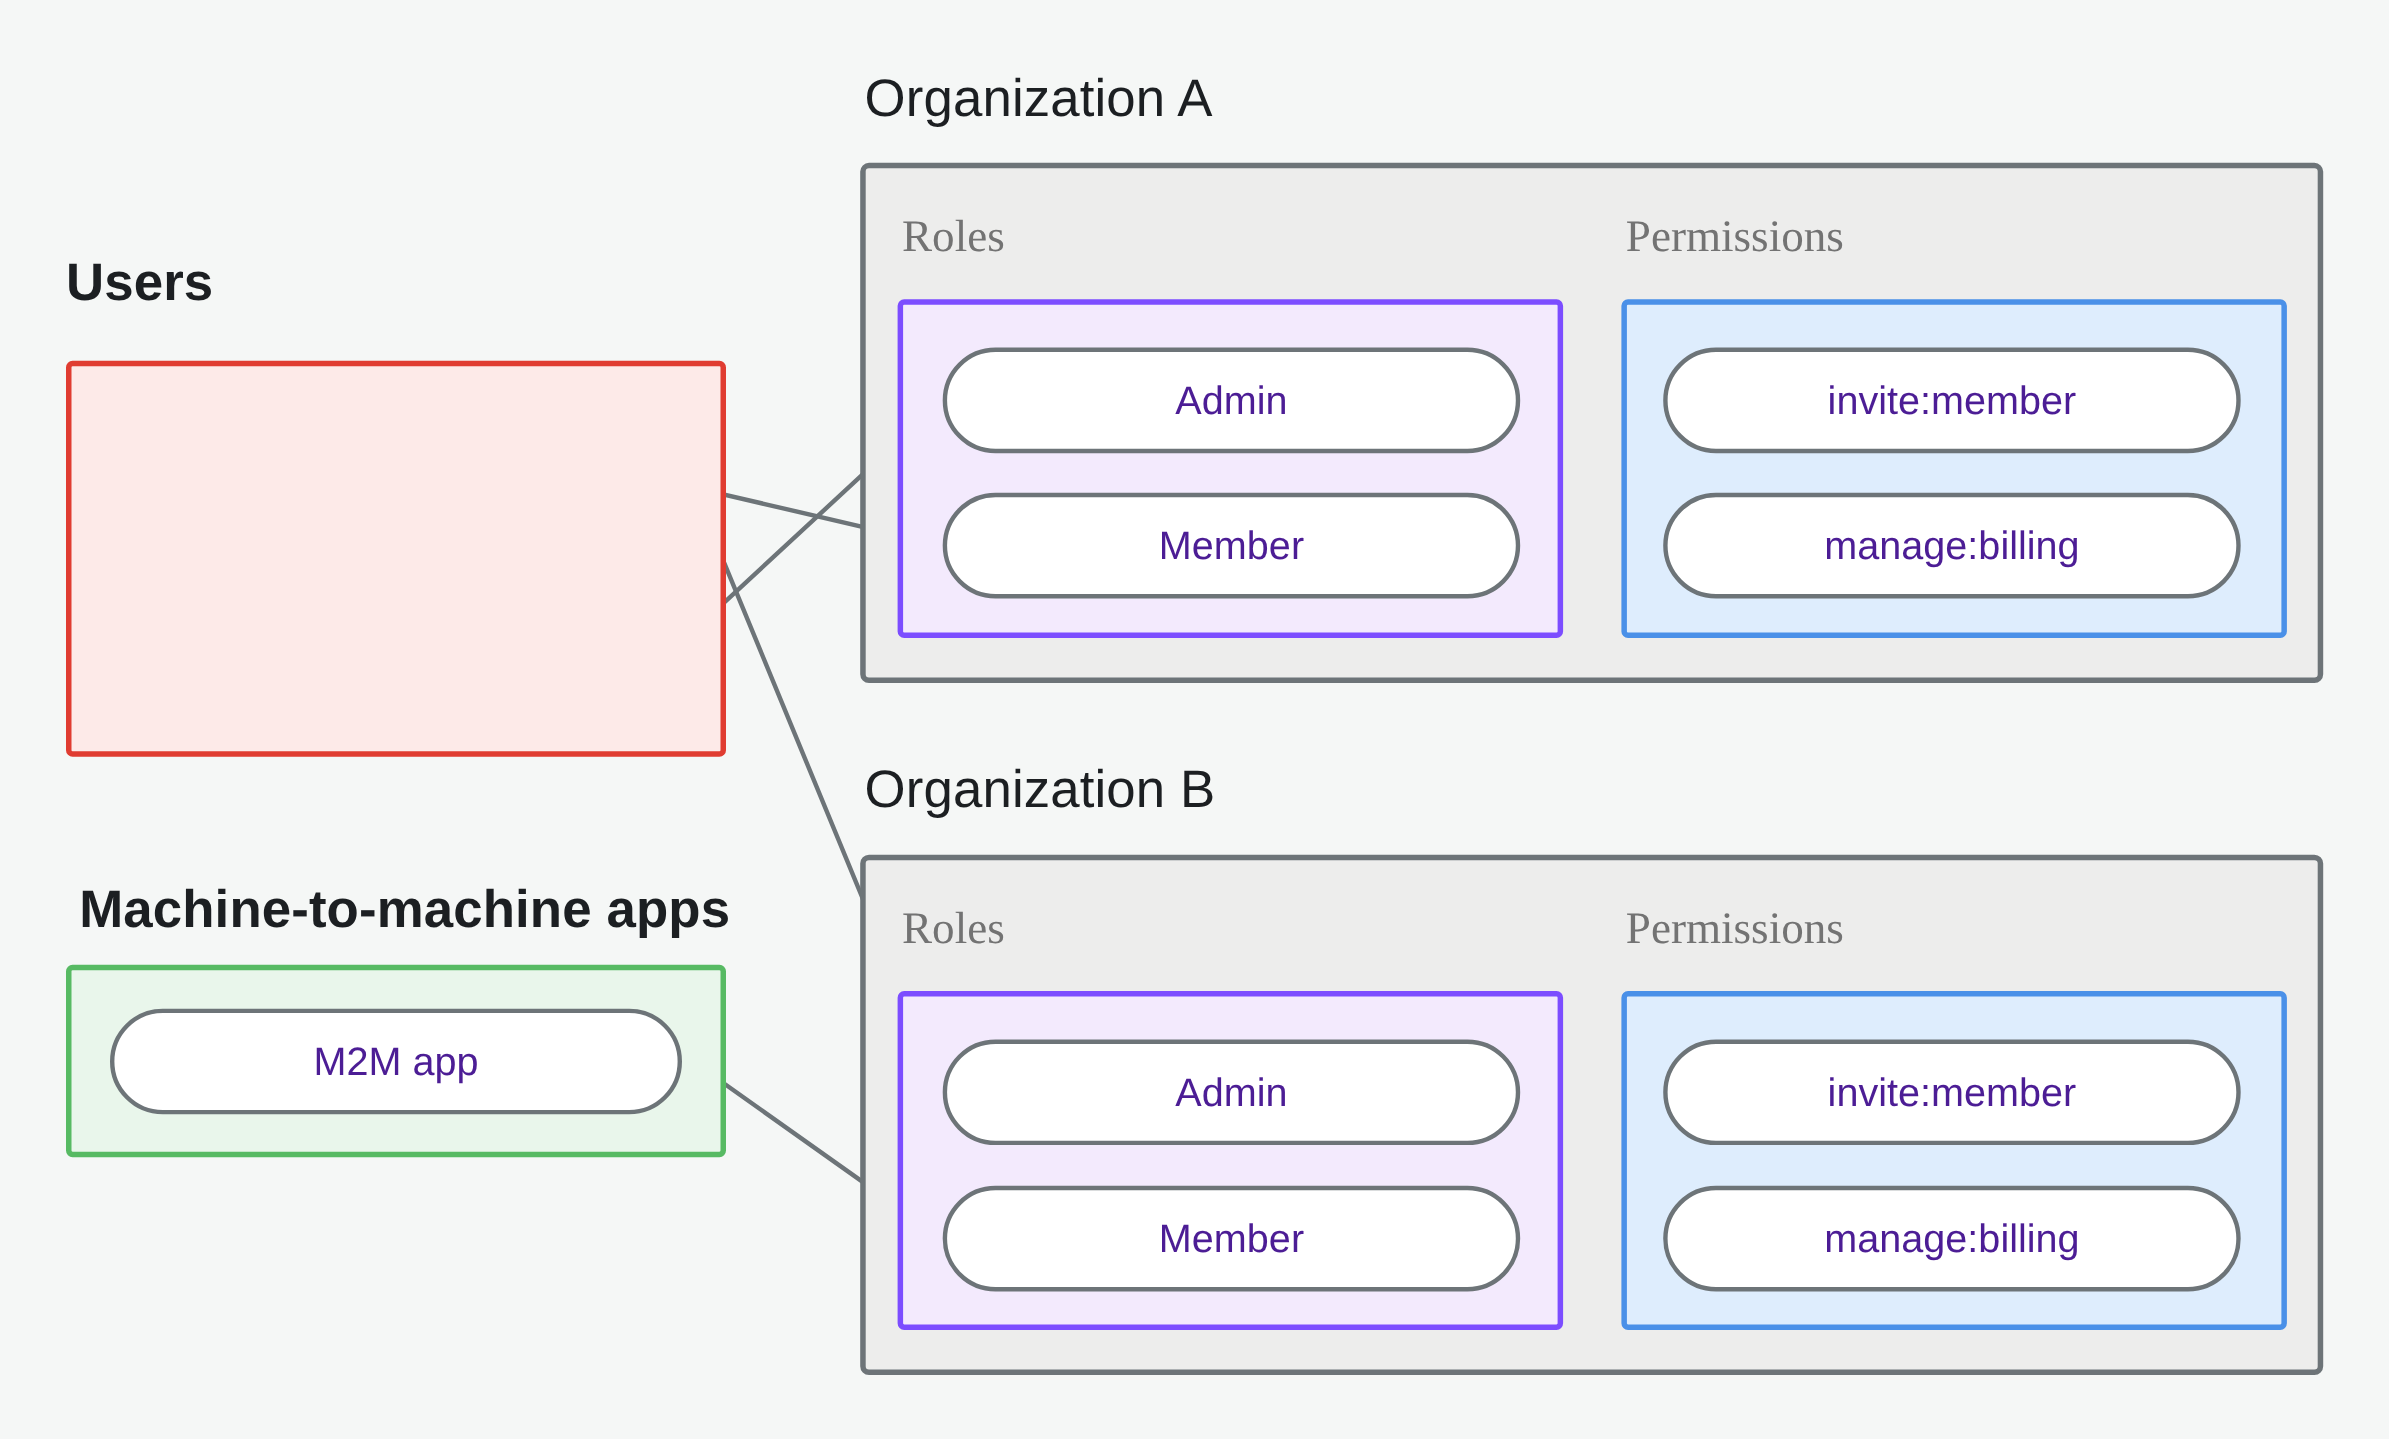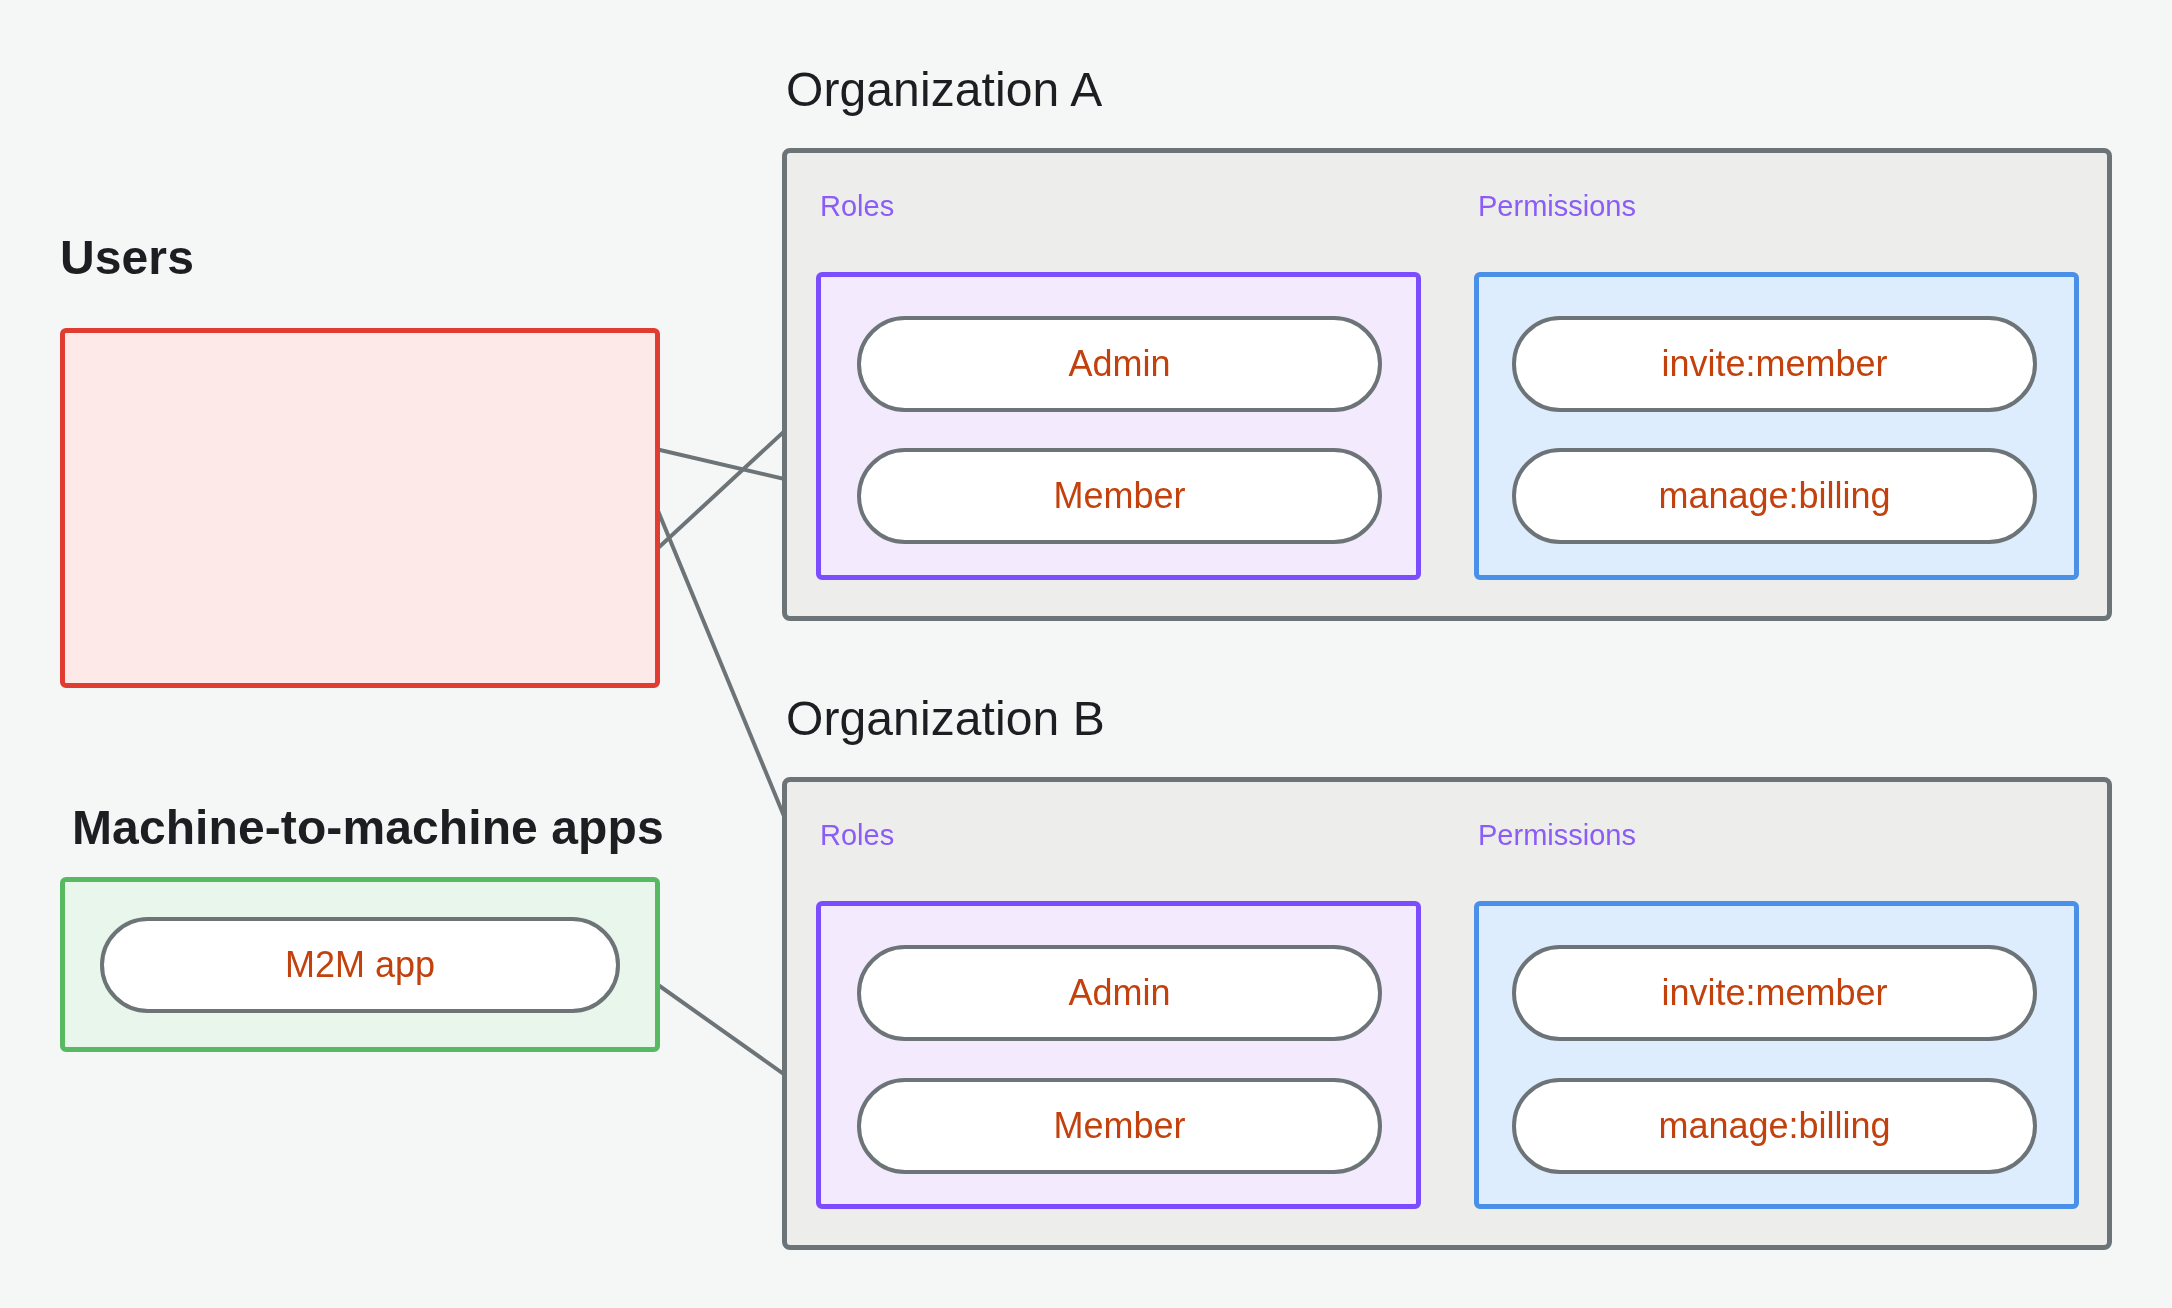--- a/index.html
+++ b/index.html
@@ -69,40 +69,41 @@
     background: #f3eafd;
   }
   .box-perms {
     border: 5px solid #4a90e8;
     background: #deedfd;
   }
 
   
   .sectiontitle {
     position: absolute;
-    font-size: 29px;
+    font-size: 41px;
     font-weight: 400;
-    color: #8b5cf6;
+    color: #737373;
     white-space: nowrap;
     z-index: 4;
+    font-family: Liberation Serif, serif;
   }
 
   
   .pill {
     position: absolute;
     box-sizing: border-box;
     background: #ffffff;
     border: 4px solid #6d7478;
     border-radius: 999px;
     display: flex;
     align-items: center;
     justify-content: center;
     font-size: 36px;
     font-weight: 400;
-    color: #c2410c;
+    color: #4c1d95;
     white-space: nowrap;
     z-index: 5;
   }
 </style>
 </head>
 <body>
 
 <div id="canvas">
 
   <svg class="edges" viewBox="0 0 2172 1308" xmlns="http://www.w3.org/2000/svg">

